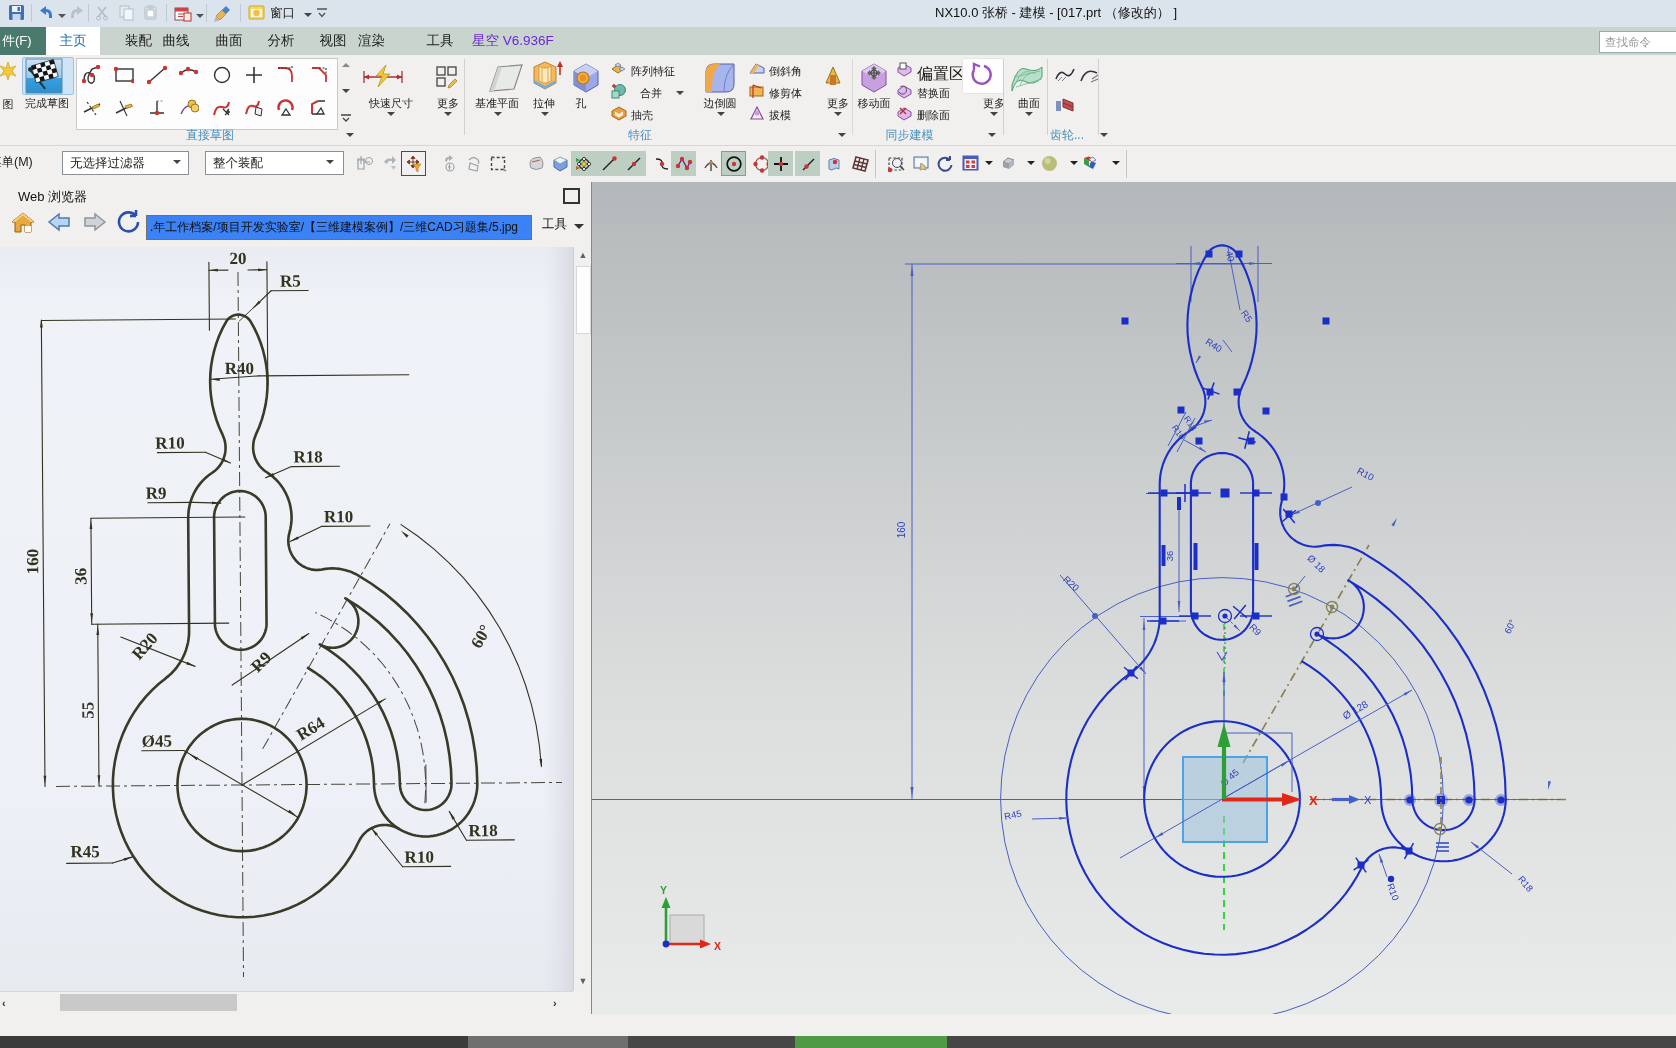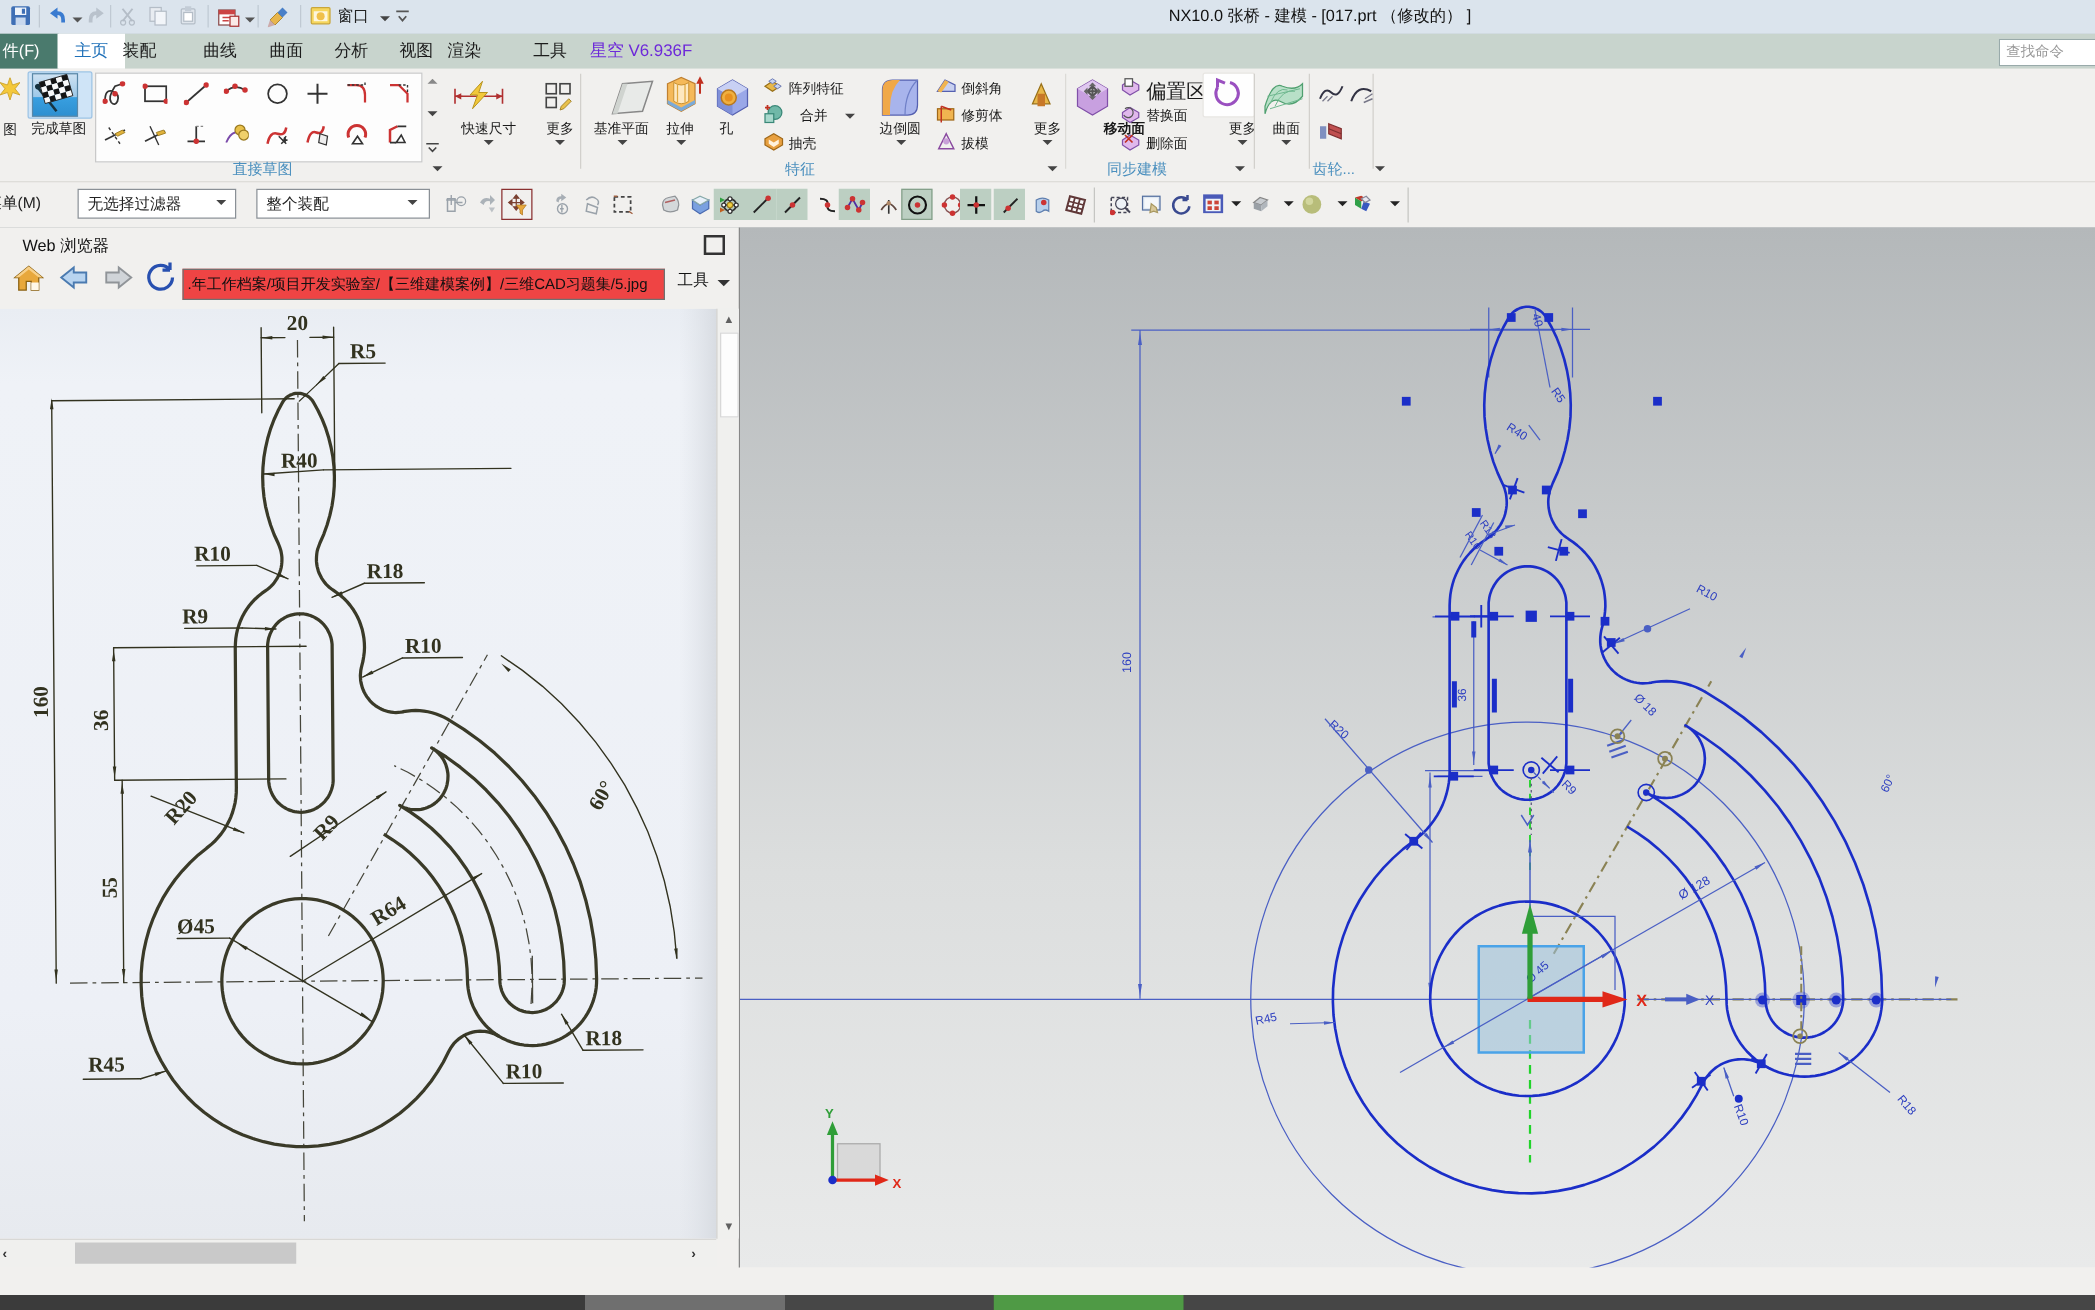--- a/index.html
+++ b/index.html
@@ -60,21 +60,21 @@
       <div style="position:absolute;left:270px;top:7px;width:34px;text-align:left;font-size:12.5px;color:#222;font-weight:400;line-height:1.1;white-space:nowrap">窗口</div>
       <div style="position:absolute;left:304px;top:13px;width:0;height:0;border-left:4px solid transparent;border-right:4px solid transparent;border-top:4px solid #444"></div>
       <svg style="position:absolute;left:316px;top:8px" width="12" height="12" viewBox="0 0 12 12">
         <path d="M1,1 L11,1 M3,5 L6,8.5 L9,5" stroke="#555" stroke-width="1.4" fill="none"></path>
       </svg>
       <div style="position:absolute;left:906px;top:6px;width:300px;text-align:center;font-size:13px;color:#111;font-weight:400;line-height:1.1;white-space:nowrap">NX10.0 张桥 - 建模 - [017.prt （修改的）  ]</div>
     </div>
     <div style="position:absolute;left:0;top:27px;width:1676px;height:28px;background:#c8d4cd">
       <div style="position:absolute;left:0;top:0;width:45px;height:28px;background:#4a7a6d;color:#fff;font-size:13px;line-height:28px;padding-left:2px">件(F)</div>
       <div style="position:absolute;left:46px;top:0;width:54px;height:28px;background:#ffffff;color:#1f70b8;font-size:13.5px;line-height:28px;text-align:center">主页</div>
-      <div style="position:absolute;left:98px;top:0;width:54px;height:28px;color:#1c1c1c;font-size:13.5px;line-height:28px;text-align:left">装配</div>
+      <div style="position:absolute;left:98px;top:0;width:54px;height:28px;color:#1c1c1c;font-size:13.5px;line-height:28px;text-align:right">装配</div>
       <div style="position:absolute;left:149px;top:0;width:54px;height:28px;color:#1c1c1c;font-size:13.5px;line-height:28px;text-align:center">曲线</div>
       <div style="position:absolute;left:202px;top:0;width:54px;height:28px;color:#1c1c1c;font-size:13.5px;line-height:28px;text-align:center">曲面</div>
       <div style="position:absolute;left:254px;top:0;width:54px;height:28px;color:#1c1c1c;font-size:13.5px;line-height:28px;text-align:center">分析</div>
       <div style="position:absolute;left:306px;top:0;width:54px;height:28px;color:#1c1c1c;font-size:13.5px;line-height:28px;text-align:center">视图</div>
       <div style="position:absolute;left:358px;top:0;width:54px;height:28px;color:#1c1c1c;font-size:13.5px;line-height:28px;text-align:left">渲染</div>
       <div style="position:absolute;left:413px;top:0;width:54px;height:28px;color:#1c1c1c;font-size:13.5px;line-height:28px;text-align:center">工具</div>
       <div style="position:absolute;left:472px;top:0;height:28px;color:#6d28d9;font-size:13.5px;line-height:28px">星空 V6.936F</div>
       <div style="position:absolute;left:1599px;top:4px;width:90px;height:20px;background:#fff;border:1px solid #9aa;font-size:11.5px;color:#999;line-height:20px;padding-left:5px">查找命令</div>
     </div>
     <div style="position:absolute;left:0;top:55px;width:1676px;height:90px;background:#f1f0ee;border-bottom:1px solid #d8d6d2">
@@ -290,21 +290,21 @@
       </svg>
       <div style="position:absolute;left:816px;top:42px;width:44px;text-align:center;font-size:11px;color:#1a1a1a;font-weight:400;line-height:1.1;white-space:nowrap">更多</div>
       <div style="position:absolute;left:834px;top:57px;width:0;height:0;border-left:4px solid transparent;border-right:4px solid transparent;border-top:4px solid #444"></div>
       <div style="position:absolute;left:852px;top:4px;width:1px;height:76px;background:#dcdad6"></div>
       <svg style="position:absolute;left:856px;top:4px" width="36" height="38" viewBox="0 0 36 38">
         <path d="M6,12 L18,5 L30,12 L30,26 L18,33 L6,26 Z" fill="#c8a0e0" stroke="#8050a8"></path>
         <path d="M18,5 L30,12 L18,19 L6,12 Z" fill="#e0c8f0"></path>
         <path d="M18,10 l4,4 -4,4 -4,-4 Z M18,8 l0,12 M12,14 l12,0" stroke="#555" stroke-width="1.6" fill="#eee"></path>
         <path d="M18,7 l-3,3 6,0 Z M18,21 l-3,-3 6,0 Z M11,14 l3,-3 0,6 Z M25,14 l-3,-3 0,6 Z" fill="#666"></path>
       </svg>
-      <div style="position:absolute;left:868px;top:42px;width:48px;text-align:right;font-size:11px;color:#1a1a1a;font-weight:700;line-height:1.1;white-space:nowrap">移动面</div>
+      <div style="position:absolute;left:850px;top:42px;width:48px;text-align:center;font-size:11px;color:#1a1a1a;font-weight:400;line-height:1.1;white-space:nowrap">移动面</div>
       <svg style="position:absolute;left:896px;top:6px" width="18" height="16" viewBox="0 0 18 16">
         <path d="M2,7 L8,3 L15,7 L15,11 L8,15 L2,11 Z" fill="#e0b8ec" stroke="#8050a8"></path>
         <rect x="4" y="2" width="6" height="6" fill="#fff" stroke="#555"></rect>
       </svg>
       <div style="position:absolute;left:917px;top:10px;width:60px;text-align:center;font-size:16px;color:#1a1a1a;font-weight:400;line-height:1.1;white-space:nowrap">偏置区域</div>
       <svg style="position:absolute;left:896px;top:28px" width="18" height="16" viewBox="0 0 18 16">
         <path d="M2,7 L8,3 L15,7 L15,11 L8,15 L2,11 Z" fill="#e0b8ec" stroke="#8050a8"></path>
         <path d="M4,4 a4,4 0 1 1 -1,5" stroke="#555" fill="none"></path>
       </svg>
       <div style="position:absolute;left:917px;top:32px;width:48px;text-align:left;font-size:11px;color:#1a1a1a;font-weight:400;line-height:1.1;white-space:nowrap">替换面</div>
@@ -523,21 +523,21 @@
       </svg>
       <svg style="position:absolute;left:46px;top:28px" width="26" height="24" viewBox="0 0 26 24">
         <path d="M3,12 L13,4 L13,8 L23,8 L23,16 L13,16 L13,20 Z" fill="#b8d4f0" stroke="#4a7ab0" stroke-width="1.5"></path>
       </svg>
       <svg style="position:absolute;left:82px;top:28px" width="26" height="24" viewBox="0 0 26 24">
         <path d="M23,12 L13,4 L13,8 L3,8 L3,16 L13,16 L13,20 Z" fill="#d0d4d8" stroke="#909498" stroke-width="1.5"></path>
       </svg>
       <svg style="position:absolute;left:114px;top:26px" width="28" height="28" viewBox="0 0 28 28">
         <path d="M22,8 A9.5,9.5 0 1 0 24,14 M22,8 L22,2 M22,8 L16,8" fill="none" stroke="#2850b0" stroke-width="2.6"></path>
       </svg>
-      <div style="position:absolute;left:146px;top:33px;width:386px;height:25px;background:#ef4444;border:1px solid #707070;box-sizing:border-box;font-size:12px;color:#111;line-height:23px;padding-left:3px;overflow:hidden;white-space:nowrap;font-family:'Liberation Sans',sans-serif">.年工作档案/项目开发实验室/【三维建模案例】/三维CAD习题集/5.jpg</div>
+      <div style="position:absolute;left:146px;top:33px;width:386px;height:25px;background:#3b82f6;border:1px solid #707070;box-sizing:border-box;font-size:12px;color:#111;line-height:23px;padding-left:3px;overflow:hidden;white-space:nowrap;font-family:'Liberation Sans',sans-serif">.年工作档案/项目开发实验室/【三维建模案例】/三维CAD习题集/5.jpg</div>
       <div style="position:absolute;left:542px;top:36px;width:40px;text-align:left;font-size:12.5px;color:#111;font-weight:400;line-height:1.1;white-space:nowrap">工具</div>
       <div style="position:absolute;left:574px;top:42px;width:0;height:0;border-left:5px solid transparent;border-right:5px solid transparent;border-top:5px solid #333"></div>
     </div>
     <div style="position:absolute;left:0;top:1036px;width:1676px;height:12px;background:#3b3b3b">
       <div style="position:absolute;left:468px;top:0;width:160px;height:12px;background:#6f6f6f"></div>
       <div style="position:absolute;left:628px;top:0;width:167px;height:12px;background:#474747"></div>
       <div style="position:absolute;left:795px;top:0;width:152px;height:12px;background:#4f9a45"></div>
       <div style="position:absolute;left:947px;top:0;width:729px;height:12px;background:#464646"></div>
     </div>
 <svg style="position:absolute;left:0;top:247px" width="573" height="744" viewBox="0 247 573 744">

